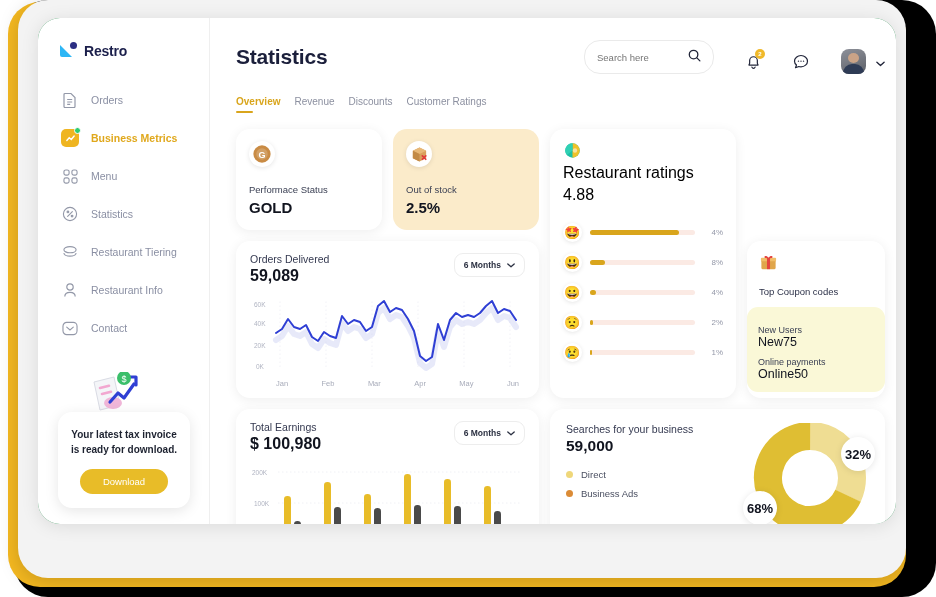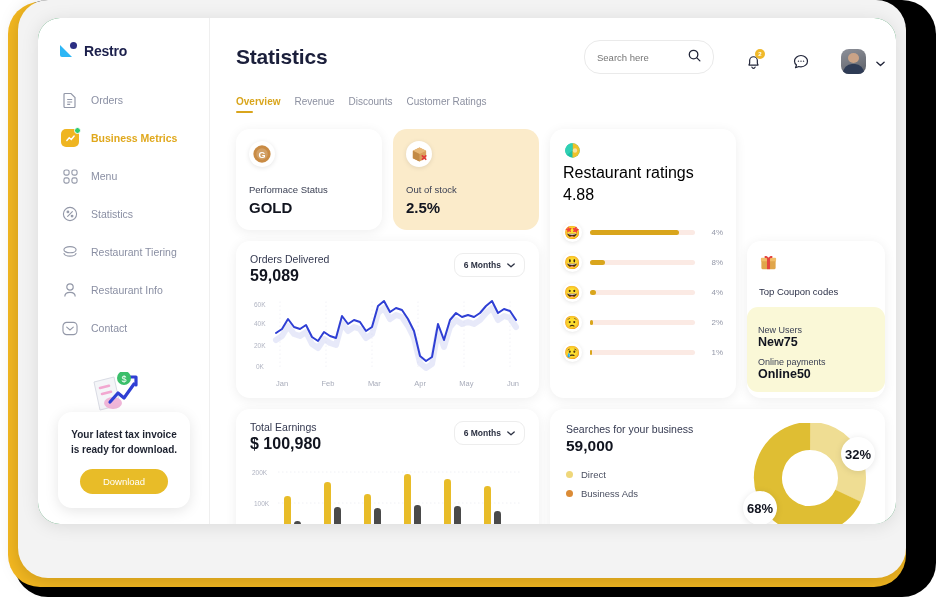--- a/index.html
+++ b/index.html
@@ -176,21 +176,21 @@
     flex: 0 0 19px;
   }
   .rbar { flex:1; height: 5px; border-radius: 3px; background: #FBEAE4; position: relative; }
   .rbar i { position:absolute; left:0; top:0; height:100%; border-radius:3px; background:#D9A51C; display:block; }
   .rpct { font-size: 8px; color: #9498A8; width: 20px; text-align: right; flex: 0 0 20px; }
 
   
   .coupon { grid-column: 4; grid-row: 2; padding: 12px 12px 0; }
   .coupon-inner { background: #FAF8D7; border-radius: 11px; padding: 18px 11px 11px; margin: 10px -12px 0; }
   .cp-label { font-size: 9px; color: #3B4054; }
-  .cp-code { font-size: 12.5px; font-weight: bold; color: #11141F; margin-bottom: 8px; }
+  .cp-code { font-size: 12.5px; font-weight: normal; color: #11141F; margin-bottom: 8px; }
 
   
   .chart-card { grid-column: 1 / span 2; padding: 12px 14px 10px; }
   .cc-head { display:flex; justify-content: space-between; align-items: flex-start; }
   .cc-title { font-size: 10.5px; color: #343950; }
   .cc-value { font-size: 16px; font-weight: bold; color: #11141F; margin-top: 2px; }
   .selector {
     display:flex; align-items:center; gap:6px; border:1px solid #EDEDED;
     border-radius:9px; padding:6px 9px; font-size:8.5px; font-weight:bold; color:#2C3142;
     cursor:pointer; background:#fff;

